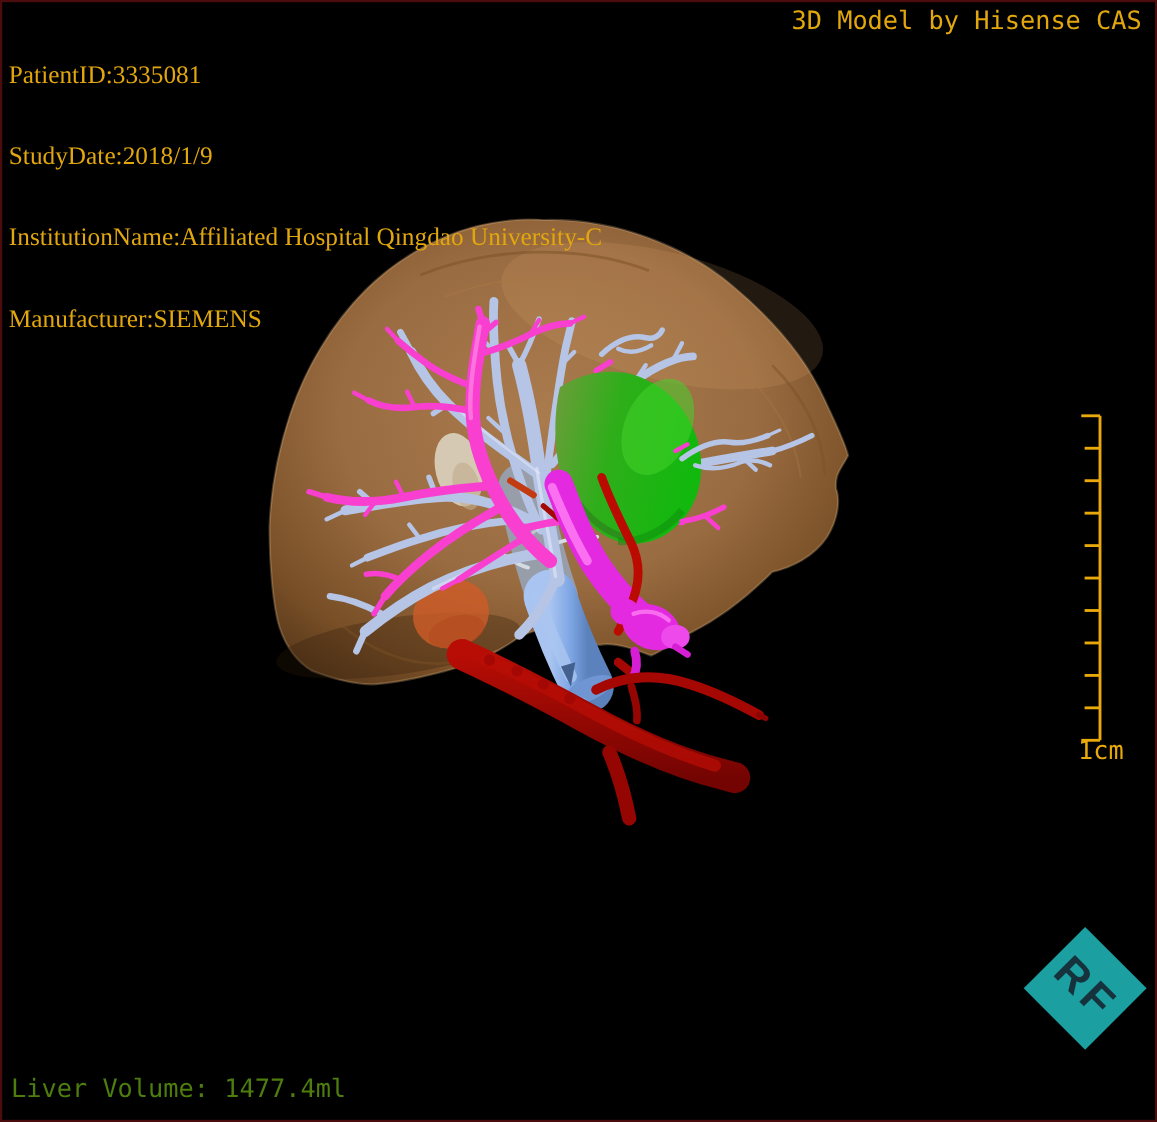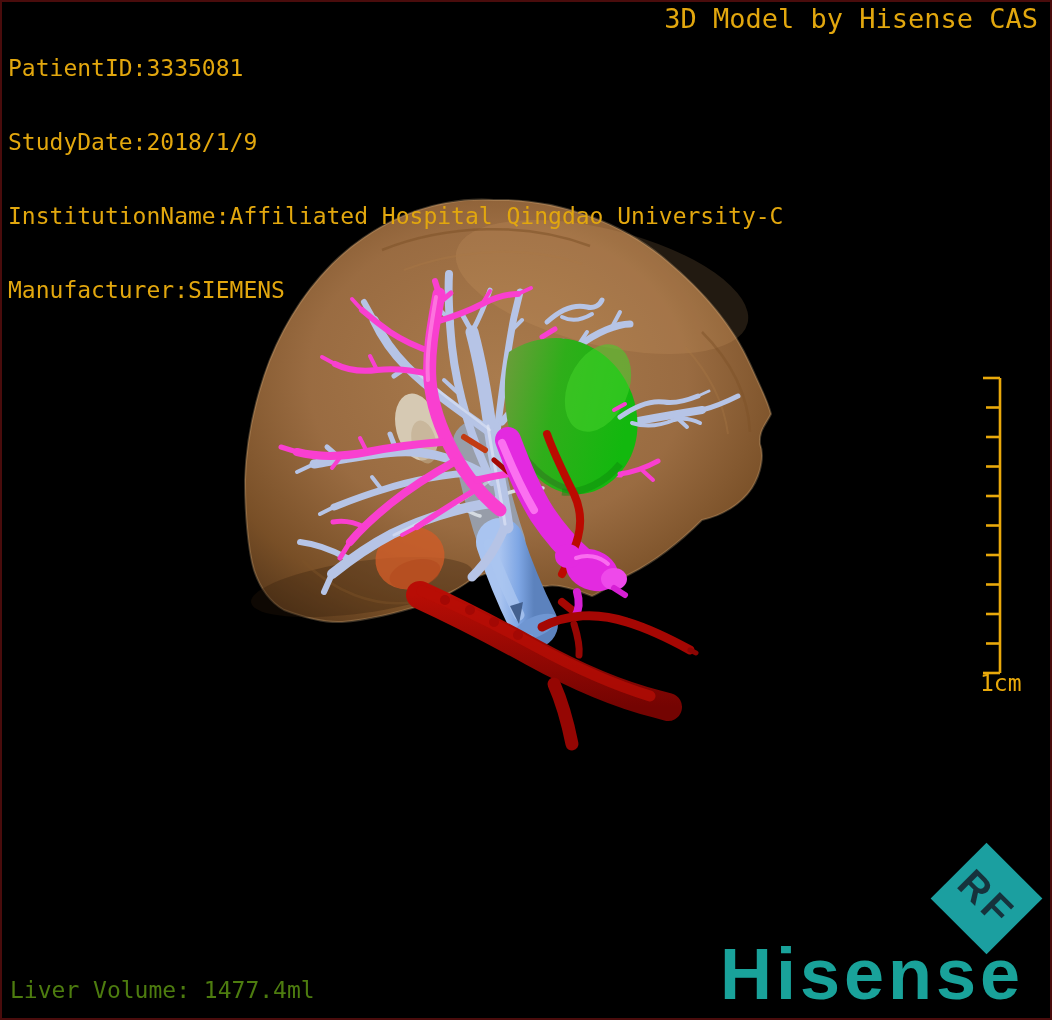--- a/index.html
+++ b/index.html
@@ -3,25 +3,25 @@
 <meta charset="utf-8">
 <style>
   html,body{margin:0;padding:0;background:#000;}
   #app{
     position:relative;width:1052px;height:1020px;background:#000;
     border:2px solid #4a0c0c;box-sizing:border-box;overflow:hidden;
     font-family:"DejaVu Sans Mono",monospace;
   }
   #patient-info{
     position:absolute;left:6px;top:5px;color:#e2a70e;
-    font-size:23px;line-height:24.6px;white-space:pre;z-index:5;
+    font-size:23px;line-height:24.6px;white-space:pre;z-index:5;font-family:Liberation Serif, serif;
   }
   #watermark{
     position:absolute;right:12px;top:5px;color:#e2a70e;
-    font-size:27px;line-height:24.6px;white-space:pre;z-index:5;
+    font-size:23px;line-height:24.6px;white-space:pre;z-index:5;
   }
   #liver-volume{
     position:absolute;left:8px;top:975px;color:#4d7c0f;
     font-size:23px;z-index:5;white-space:pre;
   }
   #scale-label{
     position:absolute;left:962px;top:668px;color:#e9a90b;
     font-size:23px;z-index:5;margin-left:16px;
   }
   #viewport{position:absolute;left:0;top:0;width:1052px;height:1020px;z-index:1;}
@@ -276,15 +276,14 @@
   <div id="watermark">3D Model by Hisense CAS</div>
 
   <div id="scale-label">1cm</div>
 
   <div id="liver-volume">Liver Volume: 1477.4ml</div>
 
   <div id="rf-badge">
     <span>RF</span>
   </div>
 
-  <div id="wordmark">Hisense</div>
 
 </div>
 
 </body></html>

